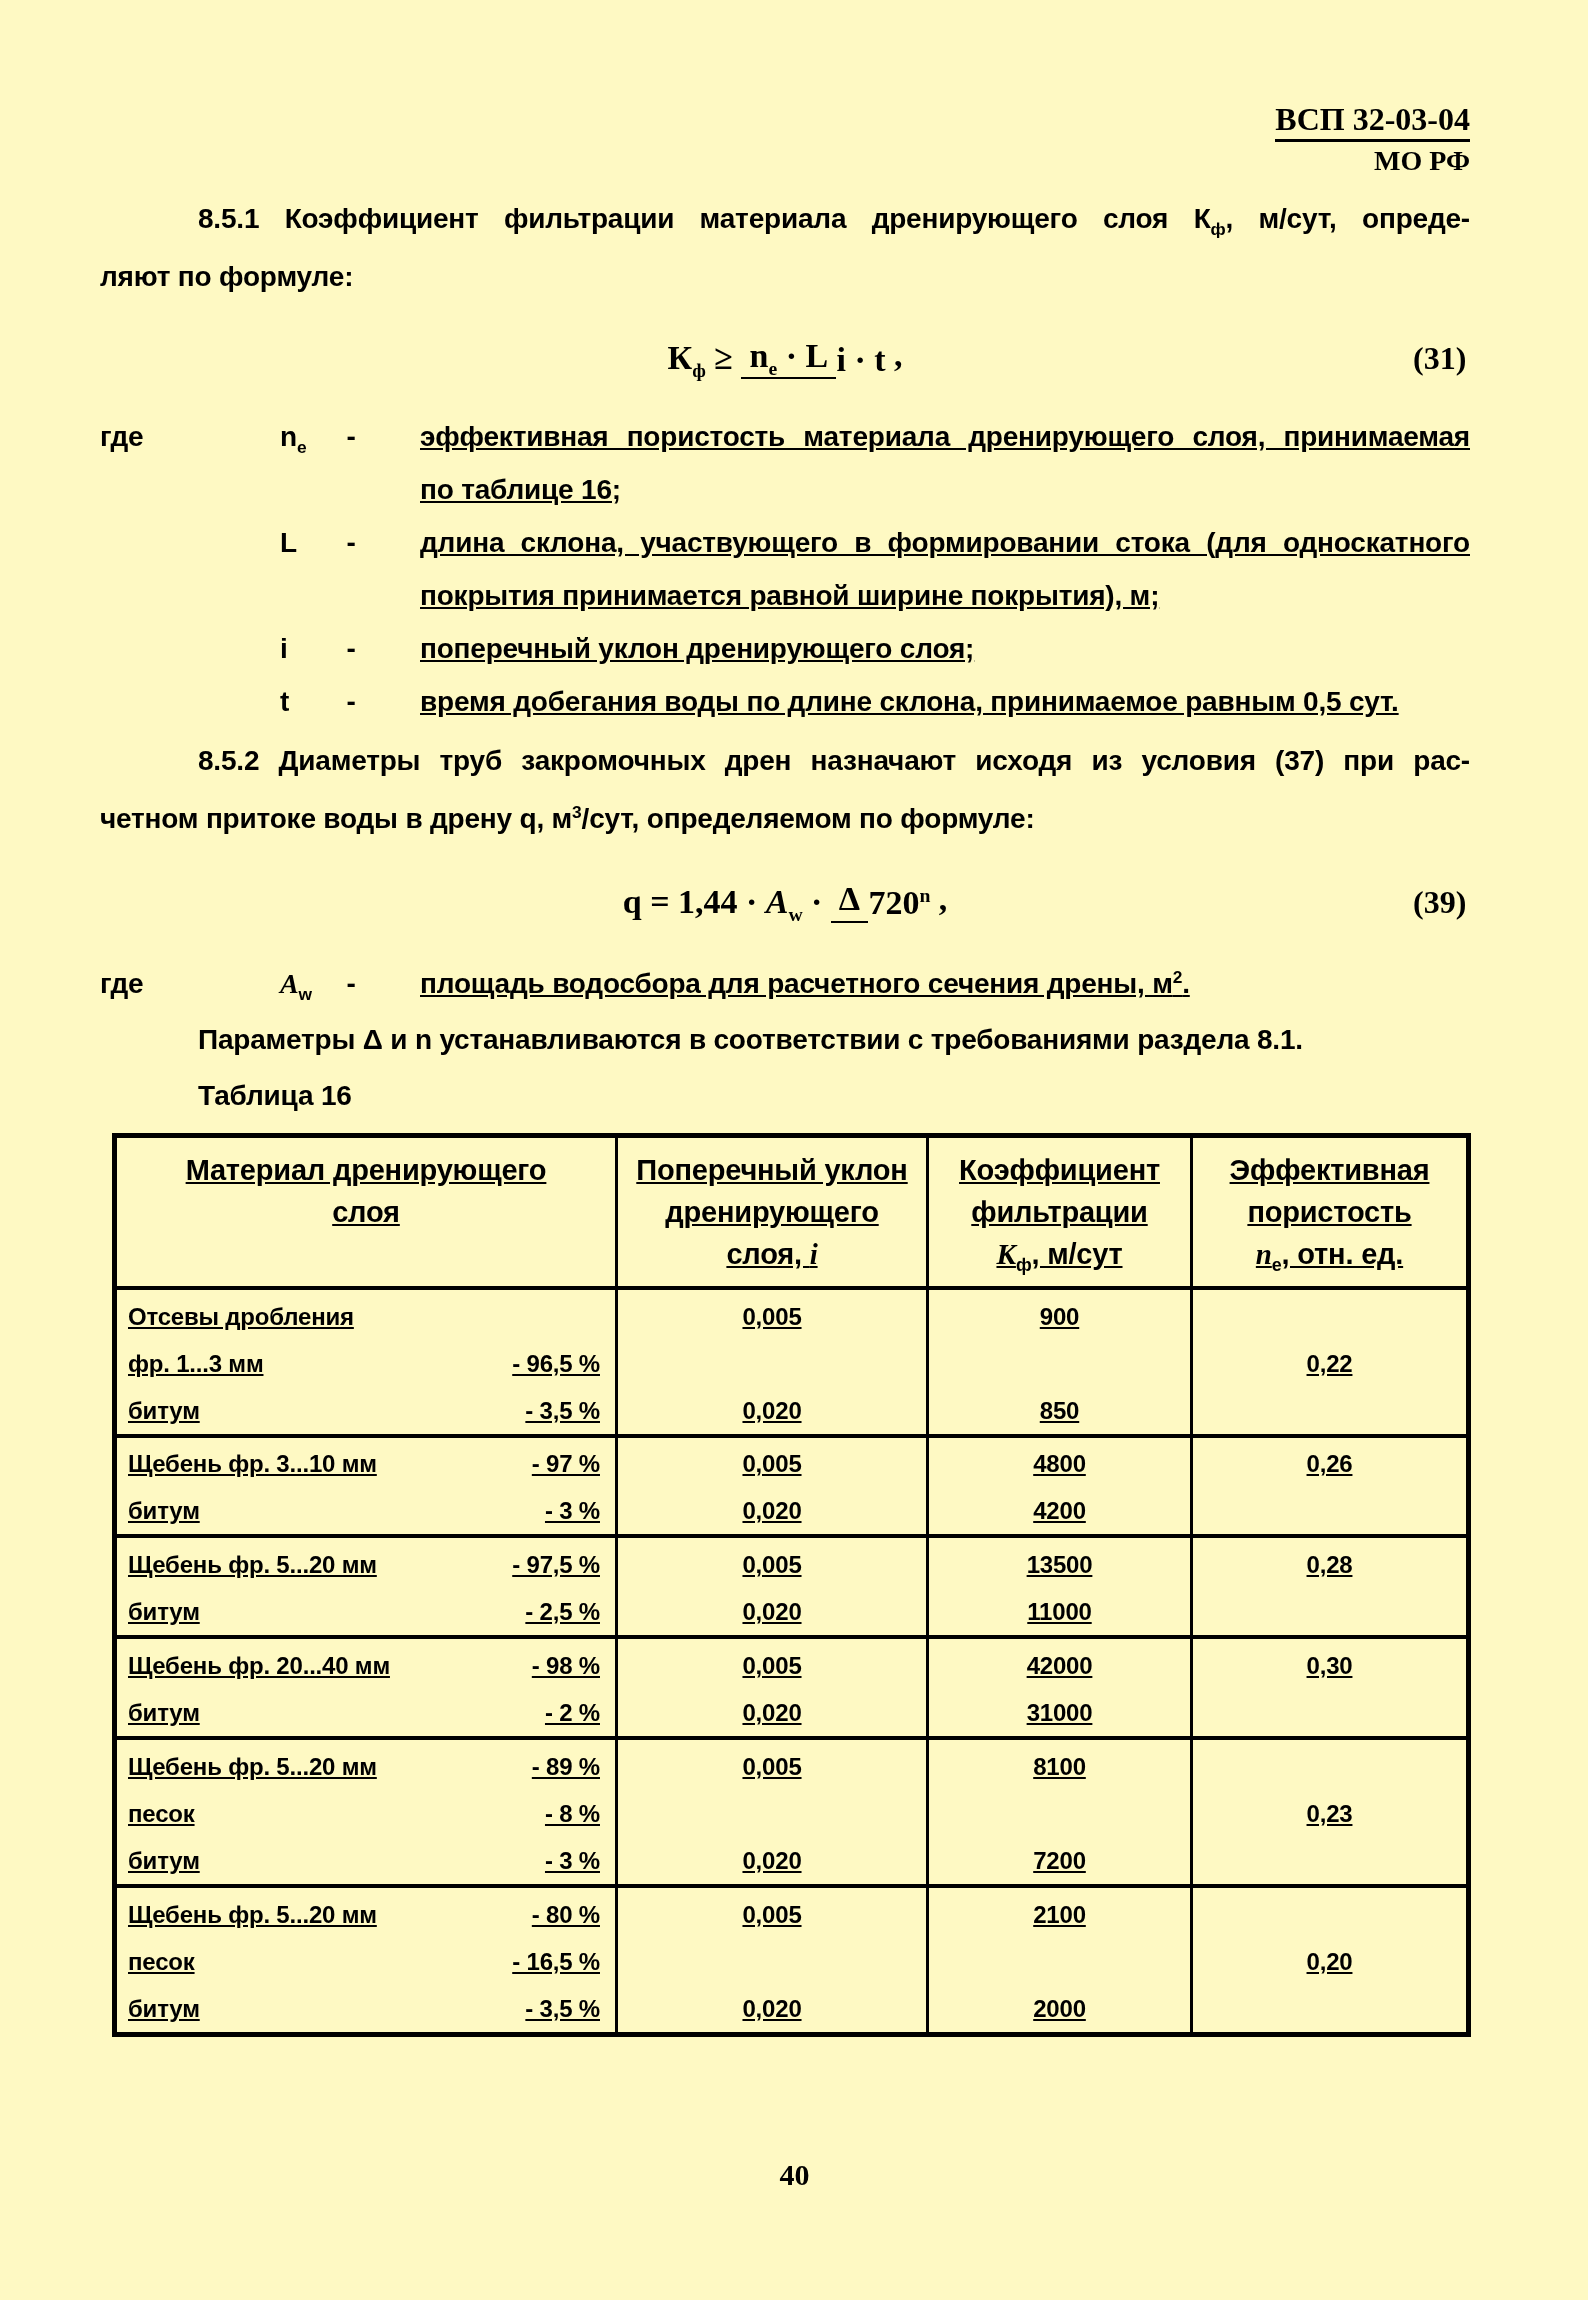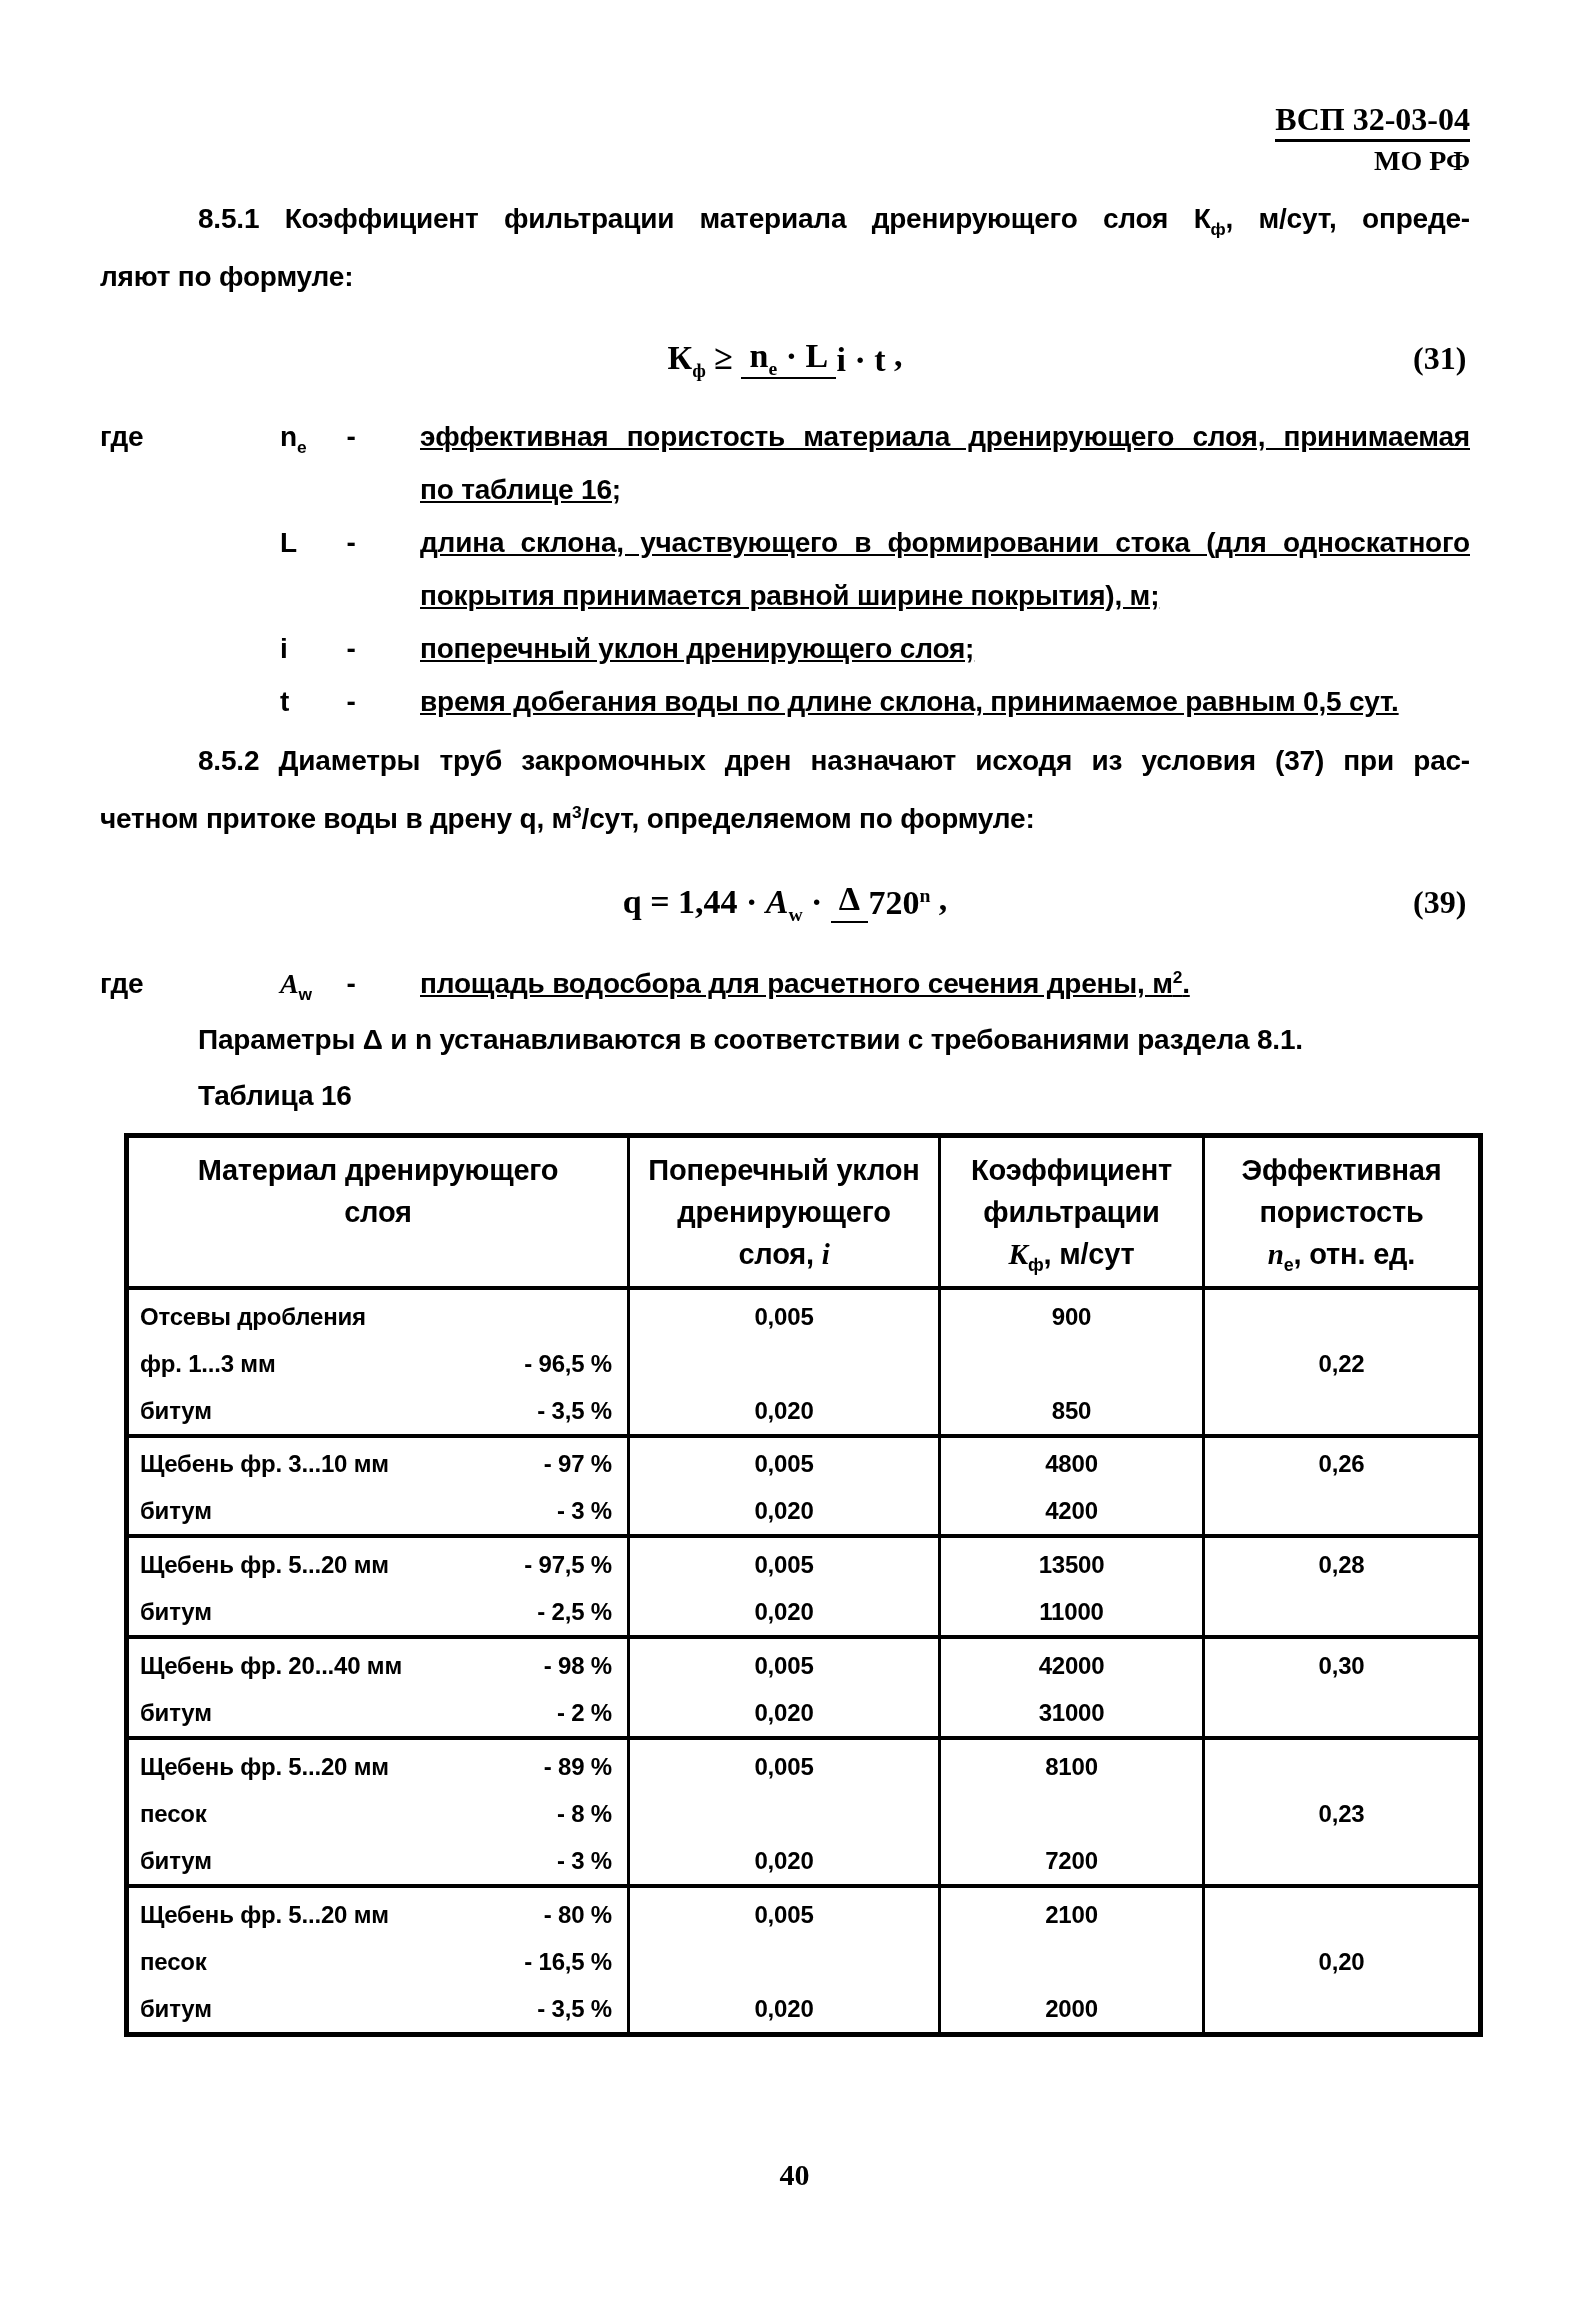--- a/index.html
+++ b/index.html
@@ -1,20 +1,20 @@
 <!DOCTYPE html>
 <html style="font-size:15px"><head>
 <meta charset="utf-8">
 <style>
   html,body{margin:0;padding:0;background:#888;}
   .page{
     position:relative;
     width:1589px;height:2300px;
     margin:0 auto;
-    background:#ffffff;color:#000000;
+    background:#fef9c3;color:#000000;
     font-family:"Liberation Sans","DejaVu Sans",sans-serif;
     font-weight:bold;
     font-size:28px;
     letter-spacing:-0.2px;
     box-sizing:border-box;
     padding:102px 119px 0 100px;
     overflow:hidden;
   }
   
   .doc-header{text-align:right;font-family:"Liberation Serif","DejaVu Serif",serif;}
@@ -59,22 +59,23 @@
   .def-row.tall{line-height:56px;}
   .def-kw{width:136px;flex:none;}
   .def-sym{width:96px;flex:none;display:flex;justify-content:space-between;box-sizing:border-box;padding-right:20.4px;}
   .def-desc{flex:1;min-width:0;text-decoration:underline;}
   .def-desc .dline{display:block;}
   .sym-it{font-family:"Liberation Serif","DejaVu Serif",serif;font-style:italic;}
   
   .tbl-caption{line-height:56px;}
   table.tbl{
     border-collapse:collapse;table-layout:fixed;
-    width:1354px;margin-left:24px;margin-top:9.3px;
+    width:1354px;margin-left:12px;margin-top:9.3px;
     border:5.6px solid #000;
+    text-decoration:underline;
   }
   .tbl th,.tbl td{border-left:3.7px solid #000;}
   .tbl th:first-child,.tbl td:first-child{border-left:none;}
   .tbl thead th{
     border-bottom:4.6px solid #000;
     font-size:29px;font-weight:bold;letter-spacing:-0.2px;
     line-height:42px;padding:11px 5.6px;text-align:center;vertical-align:top;
   }
   .th-line{display:block;white-space:nowrap;}
   .tbl tbody td{

